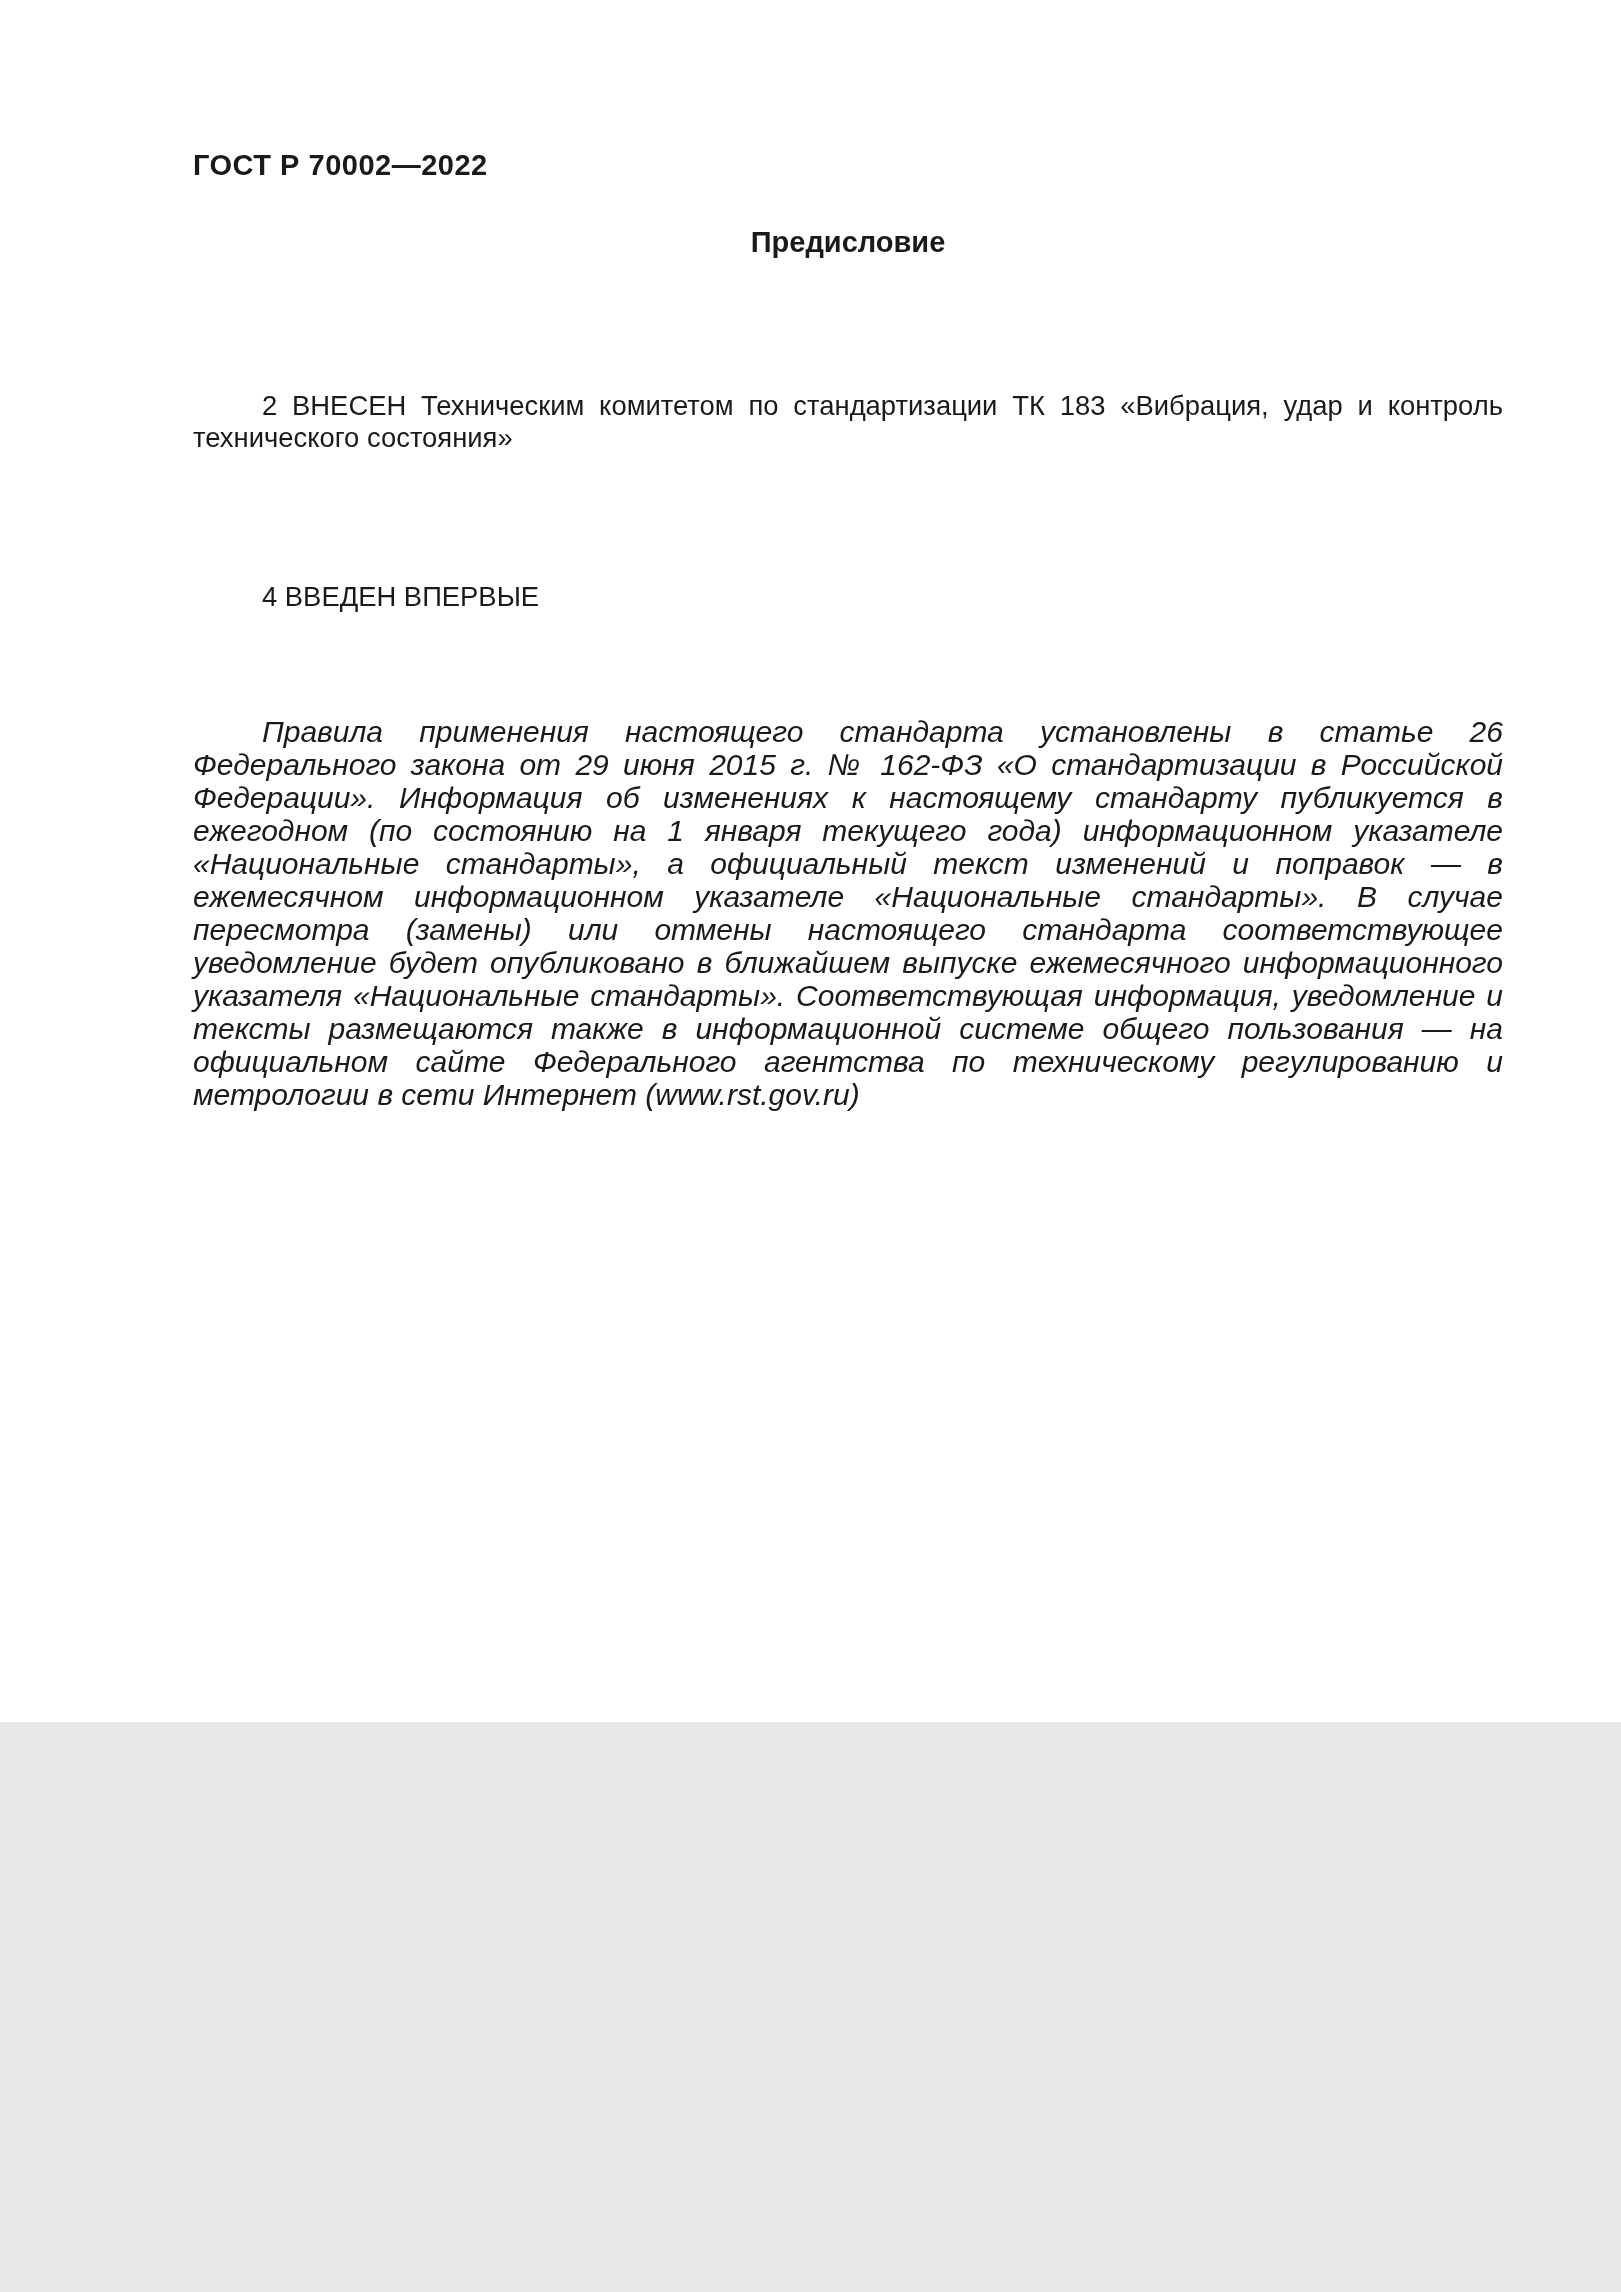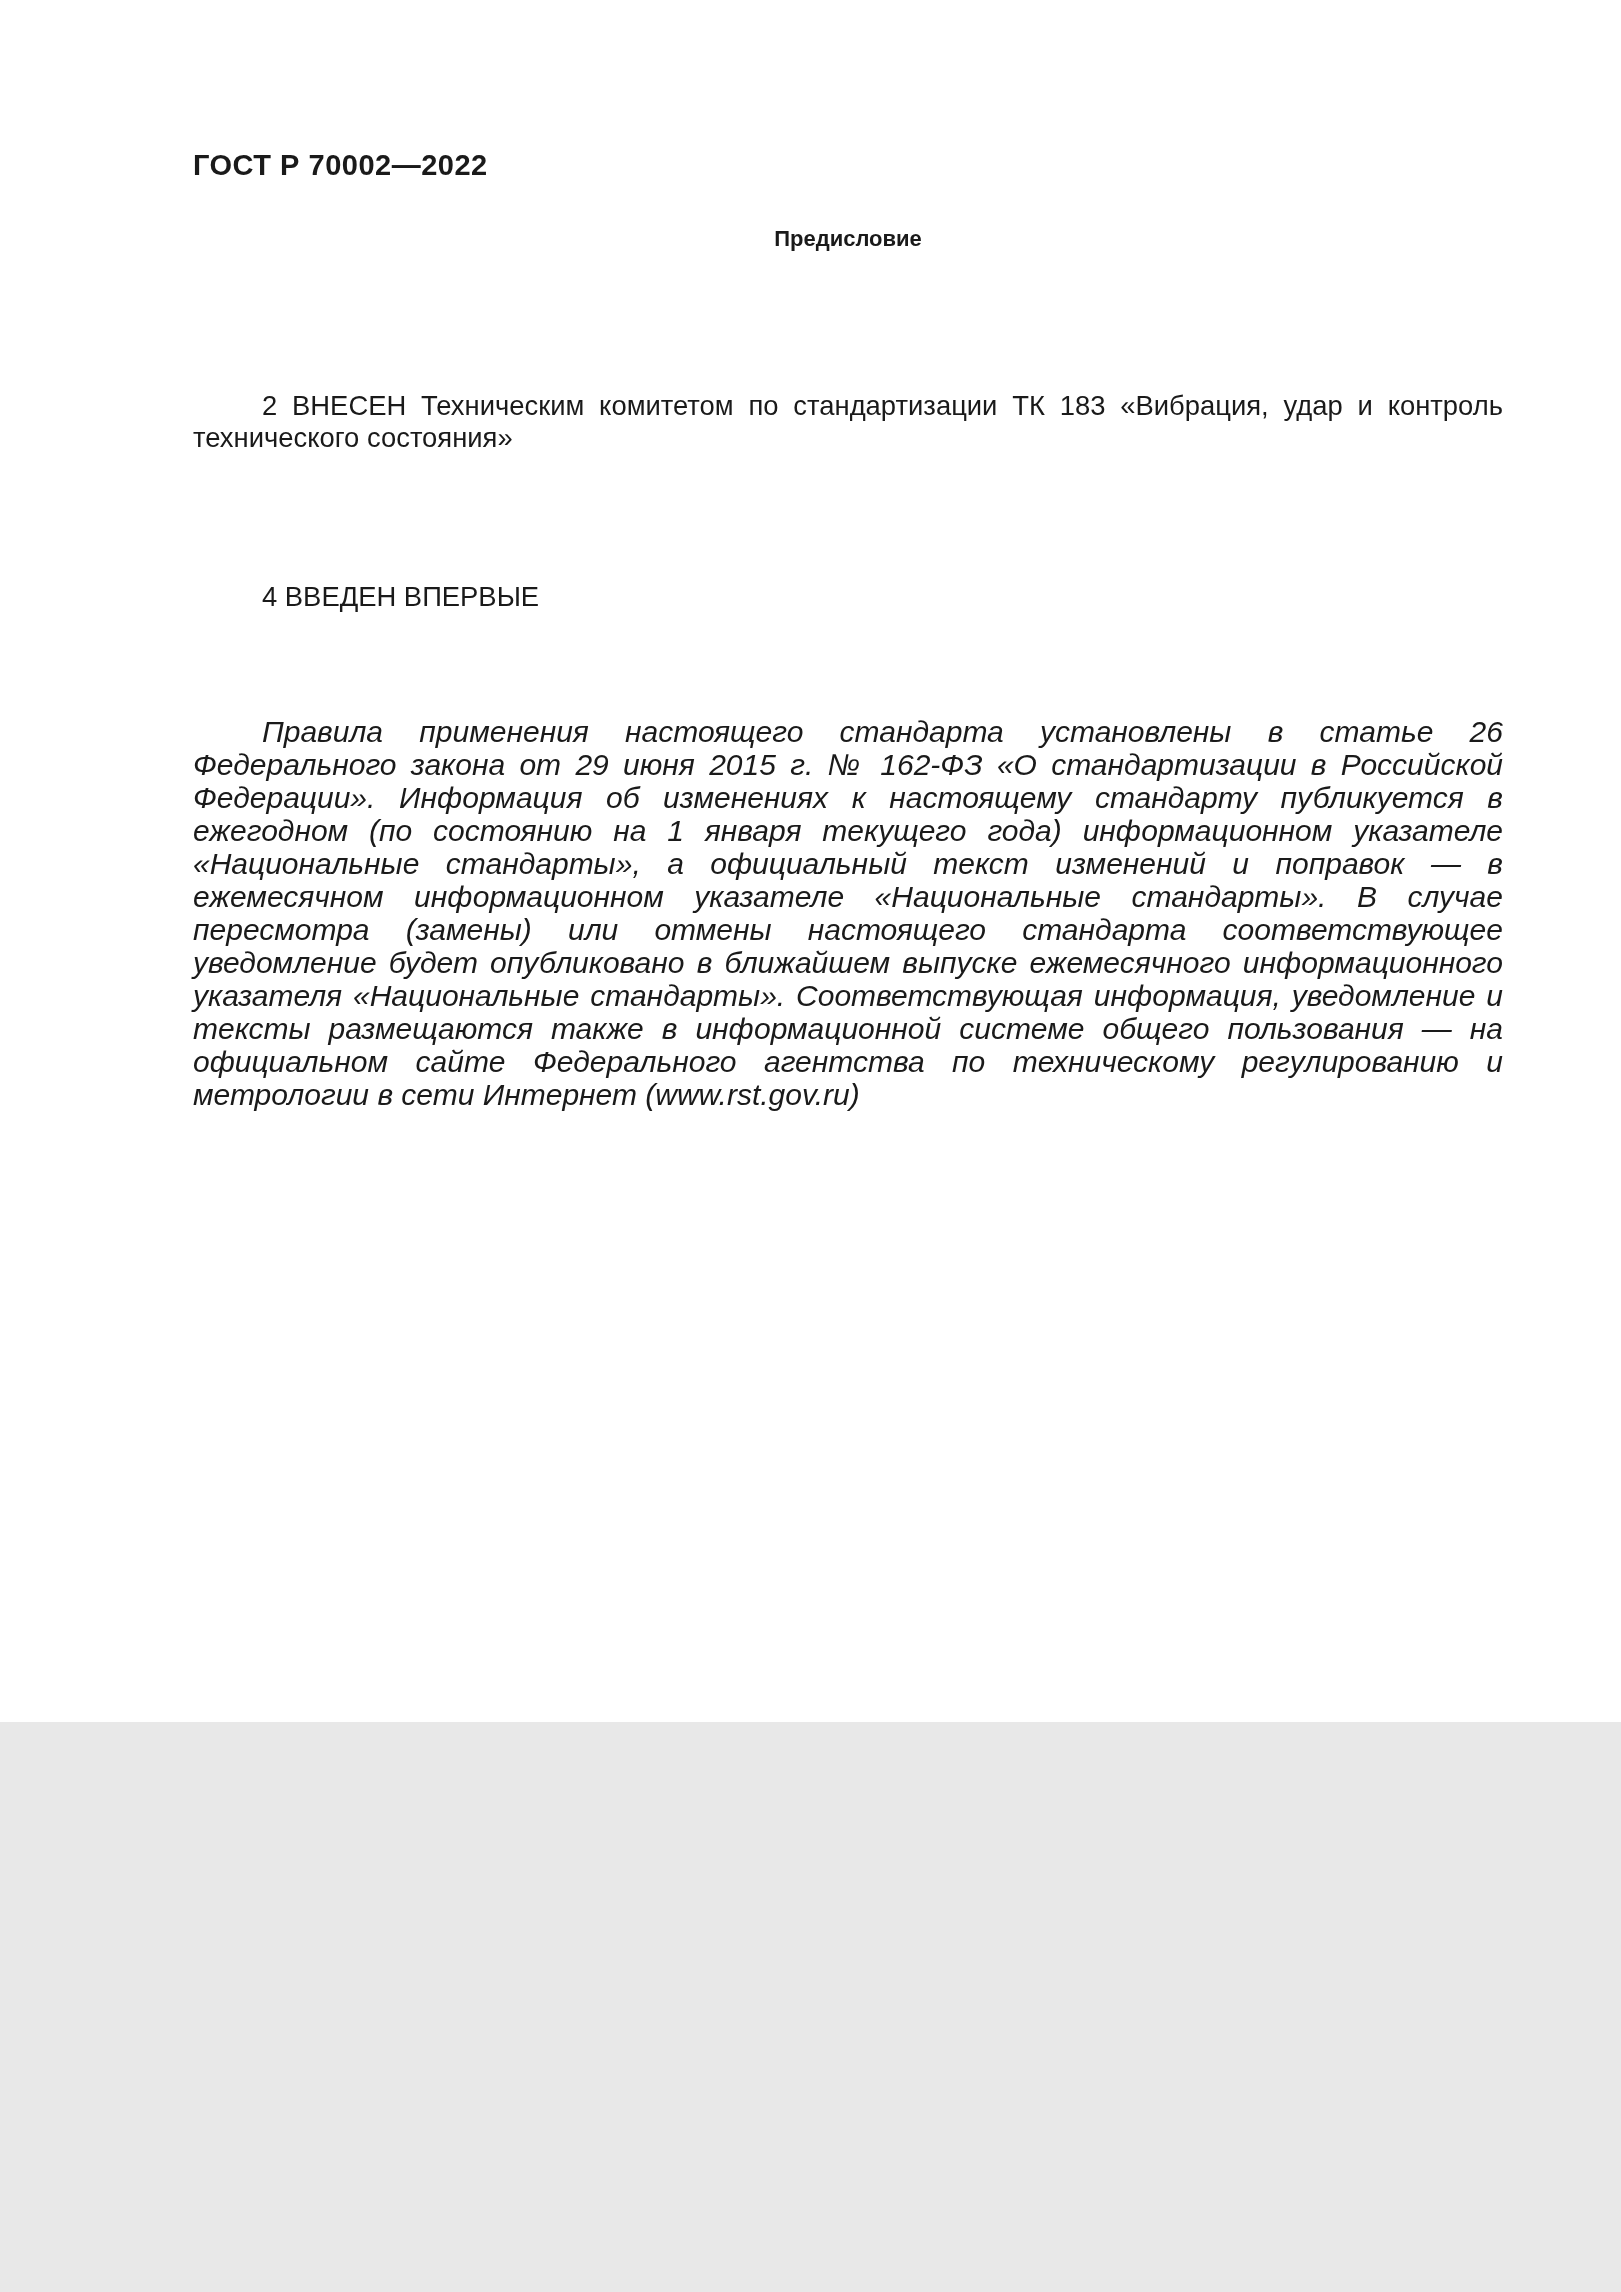--- a/index.html
+++ b/index.html
@@ -25,21 +25,21 @@
   }
   .running-head {
     top: 149px;
     font-size: 29px;
     font-weight: bold;
     letter-spacing: 0.5px;
     text-align: left;
   }
   .title {
     top: 226px;
-    font-size: 22px;
+    font-size: 29px;
     font-weight: bold;
     text-align: center;
   }
   .clause {
     font-size: 27.4px;
     line-height: 32px;
     text-align: justify;
     text-indent: 69px;
   }
   .clause-1 { top: 290px; }

